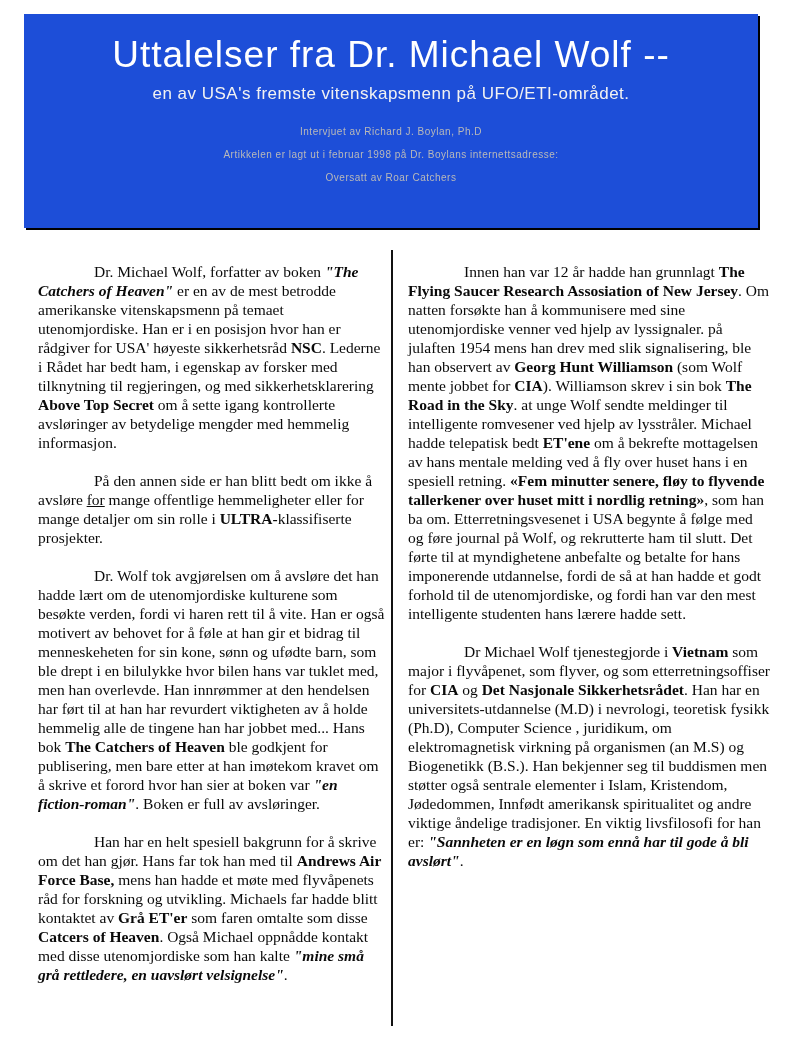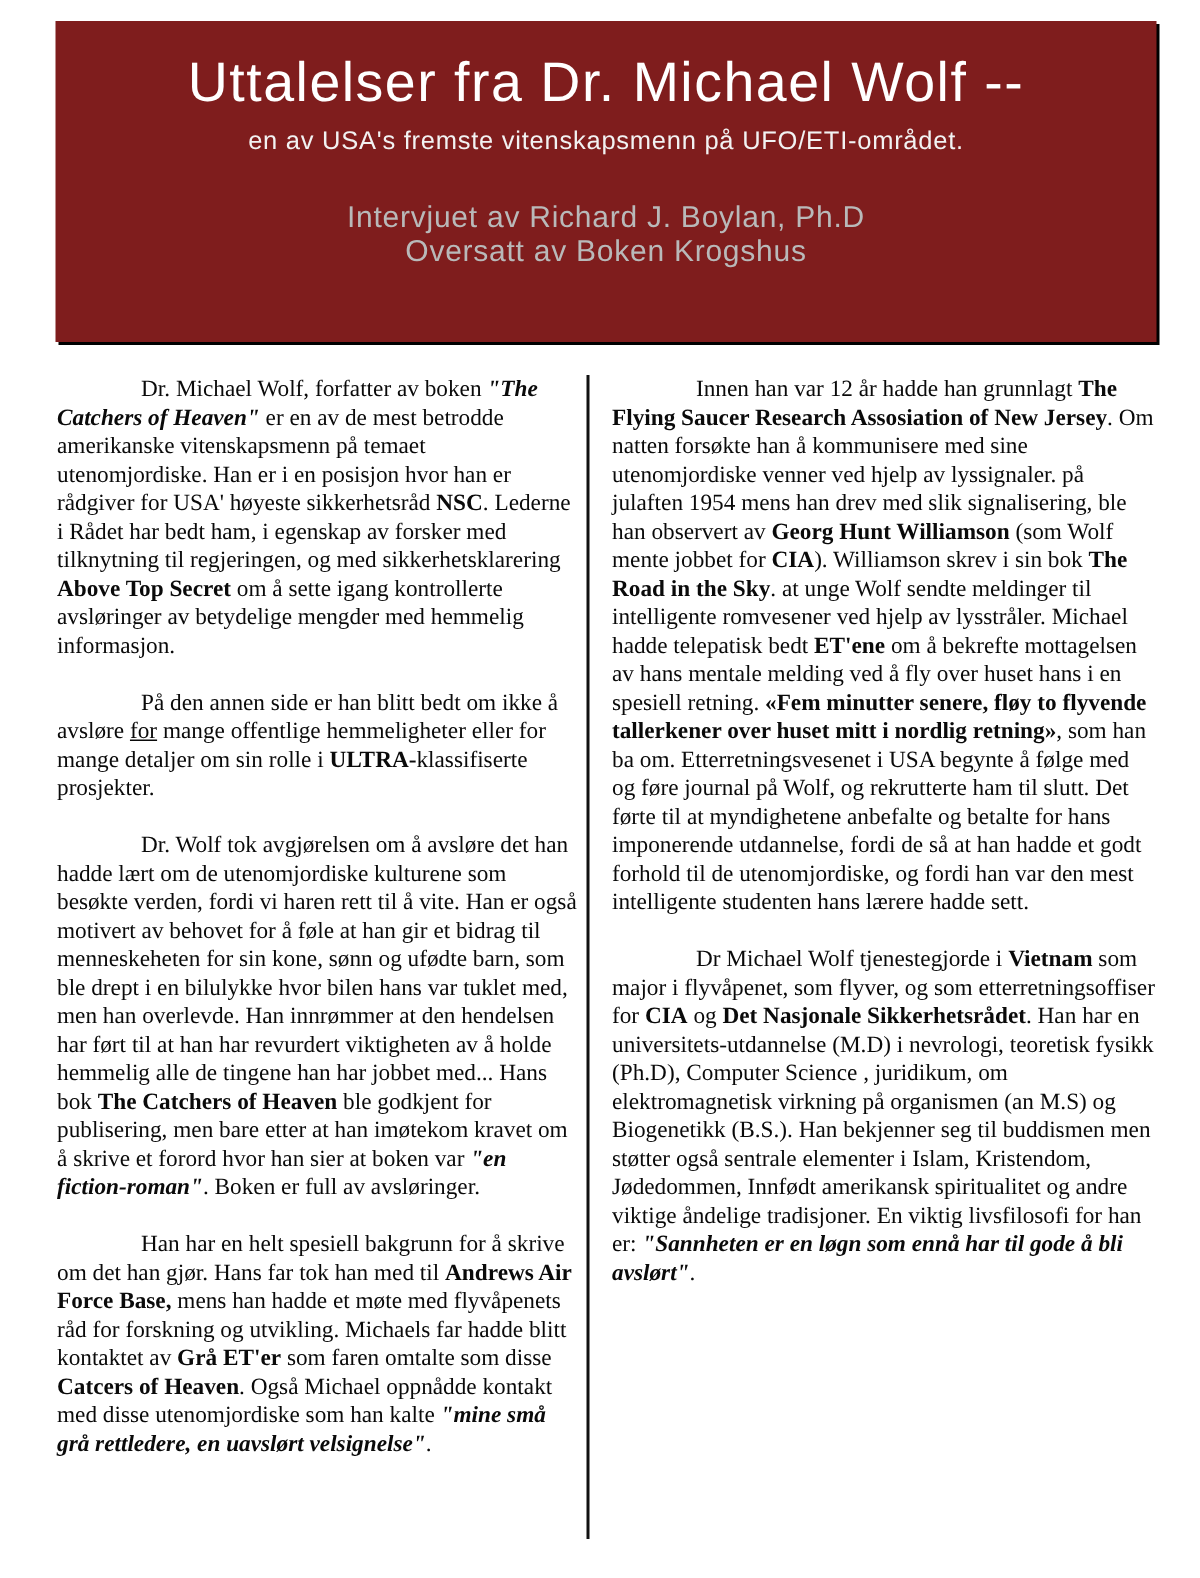--- a/index.html
+++ b/index.html
@@ -12,62 +12,63 @@
     width: 800px;
     height: 1052px;
     background: #ffffff;
     overflow: hidden;
     font-family: "Liberation Serif", serif;
     color: #0a0a0a;
   }
   
   .banner {
     position: absolute;
-    left: 37px;
+    left: 24px;
     top: 14px;
     width: 734px;
     height: 214px;
-    background: #7f1d1d;
+    background: #1d4ed8;
     text-align: center;
     font-family: "Liberation Sans", "DejaVu Sans", sans-serif;
     box-shadow: 2px 2px 0 #000;
   }
   .banner .title {
     margin-top: 20px;
     font-size: 37px;
     line-height: 42px;
     color: #ffffff;
     letter-spacing: 1px;
     font-weight: normal;
   }
   .banner .subtitle {
     margin-top: 4px;
     font-size: 17px;
     line-height: 27px;
     color: #f2f2f2;
     letter-spacing: 0.5px;
   }
   .banner .credits {
-    margin-top: 27px;
-    font-size: 20px;
+    margin-top: 13px;
+    font-size: 10px;
     line-height: 23px;
     color: #b9b9b9;
     letter-spacing: 0.5px;
   }
   
   .columns {
     position: absolute;
     left: 38px;
     top: 250px;
     width: 734px;
     display: flex;
   }
   .col {
     font-size: 15.5px;
     line-height: 19px;
+    margin-top: 12px;
   }
   .col.left  { width: 347px; }
   .col.right { width: 364px; font-family: Liberation Serif, serif; }
   .divider {
     width: 2px;
     background: #111111;
     height: 776px;
     margin-left: 6px;
     margin-right: 15px;
     flex: none;
@@ -84,21 +85,22 @@
 </head>
 <body>
 
 <div class="page">
 
   <div class="banner">
     <div class="title">Uttalelser fra  Dr. Michael Wolf --</div>
     <div class="subtitle">en av USA's fremste vitenskapsmenn på UFO/ETI-området.</div>
     <div class="credits">
       <div>Intervjuet av Richard J. Boylan, Ph.D</div>
-      <div>Oversatt av Boken Krogshus</div>
+      <div>Artikkelen er lagt ut i februar 1998 på Dr. Boylans internettsadresse:</div>
+      <div>Oversatt av Roar Catchers</div>
     </div>
   </div>
 
   <div class="columns">
     <div class="col left" id="left-col">
         <p class="para"><span>Dr. Michael Wolf, forfatter av boken </span><span class="bi">"The Catchers of Heaven"</span><span> er en av de mest betrodde amerikanske vitenskapsmenn på temaet utenomjordiske.  Han er i en posisjon hvor han er rådgiver for USA' høyeste sikkerhetsråd </span><span class="b">NSC</span><span>. Lederne i Rådet har bedt ham, i egenskap av forsker med tilknytning til regjeringen, og med sikkerhetsklarering </span><span class="b">Above Top Secret</span><span> om å sette igang kontrollerte avsløringer av betydelige mengder med hemmelig informasjon.</span></p>
         <p class="para"><span>På den annen side er han blitt bedt om ikke å avsløre </span><span class="u">for</span><span> mange offentlige hemmeligheter eller for mange detaljer om sin rolle i </span><span class="b">ULTRA-</span><span>klassifiserte  prosjekter.</span></p>
         <p class="para"><span>Dr. Wolf tok avgjørelsen om å avsløre det han hadde lært om de utenomjordiske kulturene som besøkte verden, fordi vi haren rett til å vite. Han er også motivert av behovet for å føle at han gir et bidrag til menneskeheten for sin kone, sønn og ufødte barn, som ble drept i en bilulykke hvor bilen hans var tuklet med, men han overlevde. Han innrømmer at den hendelsen har ført til at han har revurdert viktigheten av å holde hemmelig alle de tingene han har jobbet med... Hans bok </span><span class="b">The Catchers of Heaven</span><span> ble godkjent for publisering, men bare etter at han imøtekom kravet om å skrive et forord hvor han sier at boken var </span><span class="bi">"en fiction-roman"</span><span>.  Boken er full av avsløringer.</span></p>
         <p class="para"><span>Han har en helt spesiell bakgrunn for å skrive om det han gjør.  Hans far tok han med til </span><span class="b">Andrews Air Force Base,</span><span> mens han hadde et møte med flyvåpenets råd for forskning og utvikling. Michaels far hadde blitt kontaktet av </span><span class="b">Grå ET'er</span><span> som faren omtalte som disse </span><span class="b">Catcers of Heaven</span><span>. Også Michael oppnådde kontakt med disse utenomjordiske som han kalte </span><span class="bi">"mine små grå rettledere, en uavslørt velsignelse"</span><span>.</span></p>
       </div>

